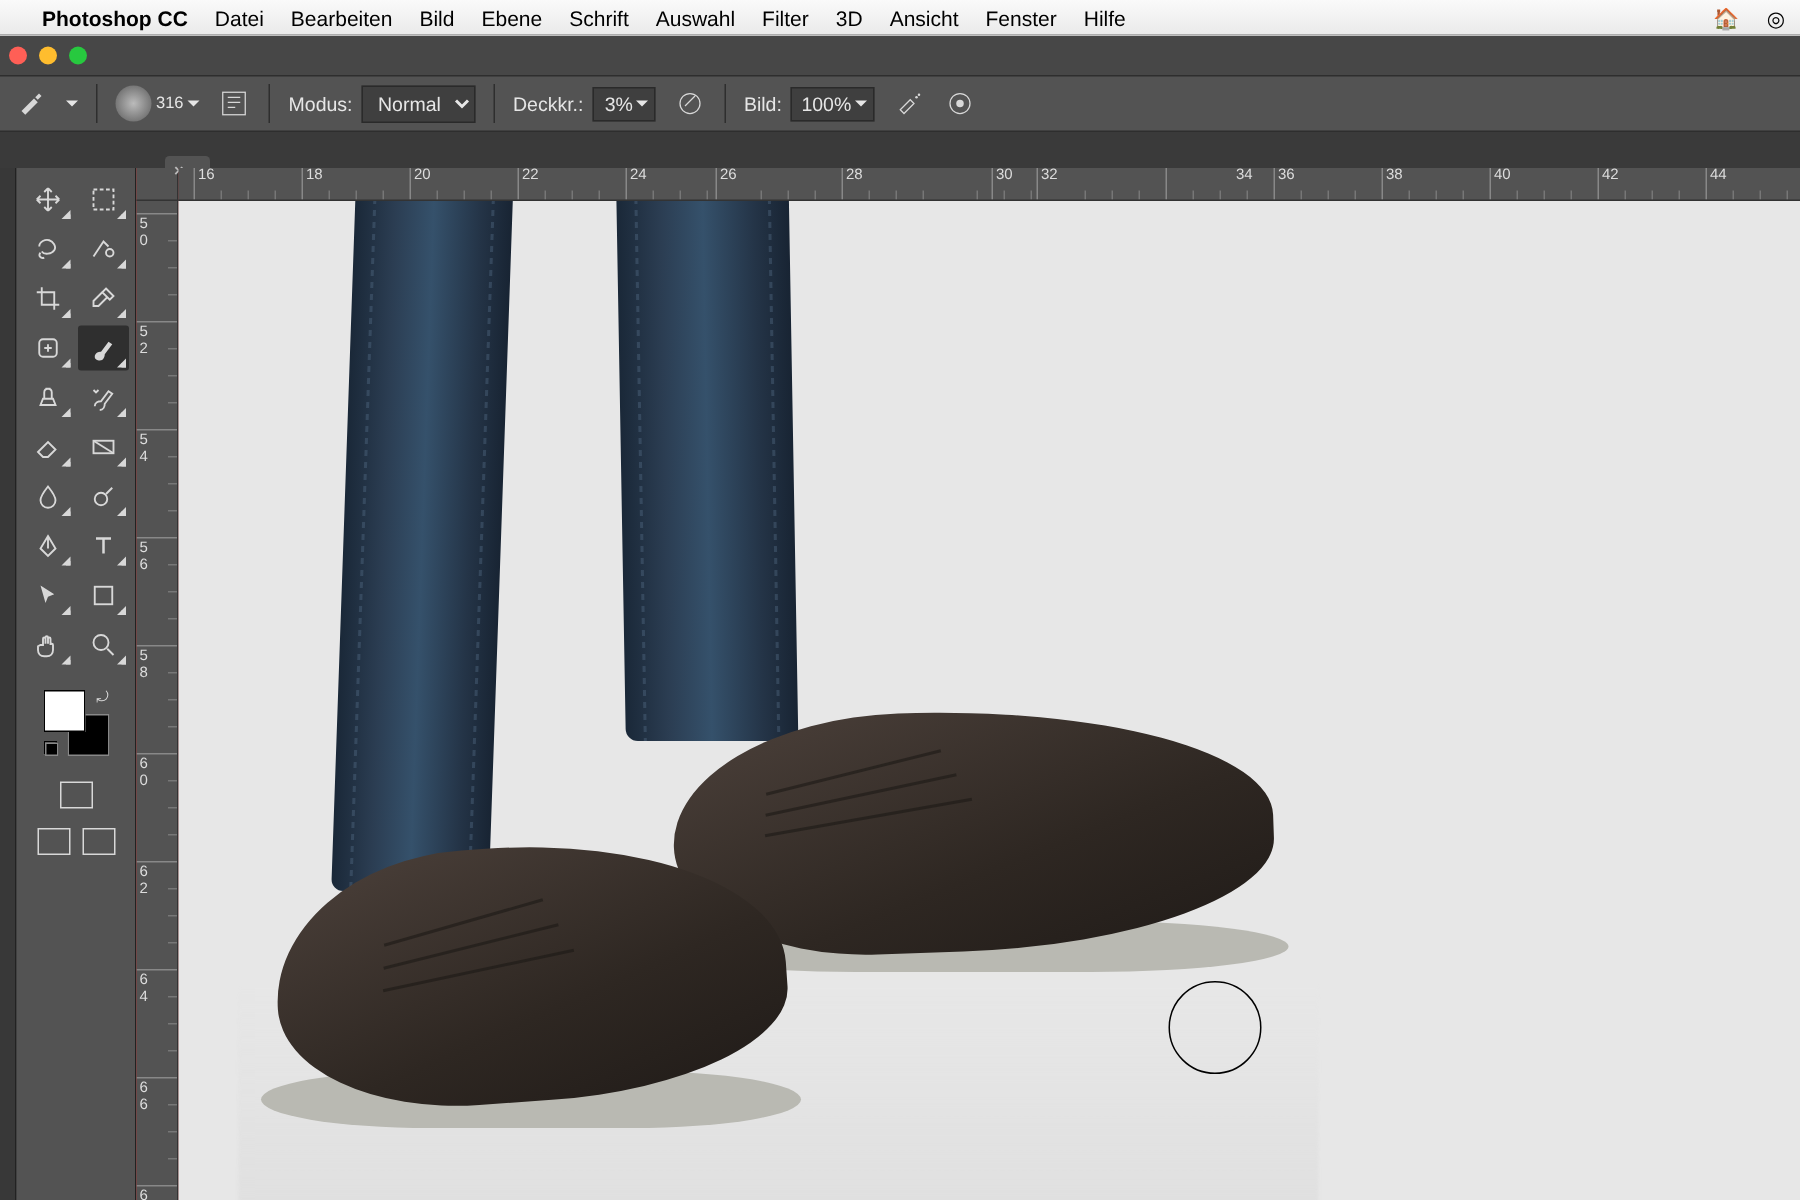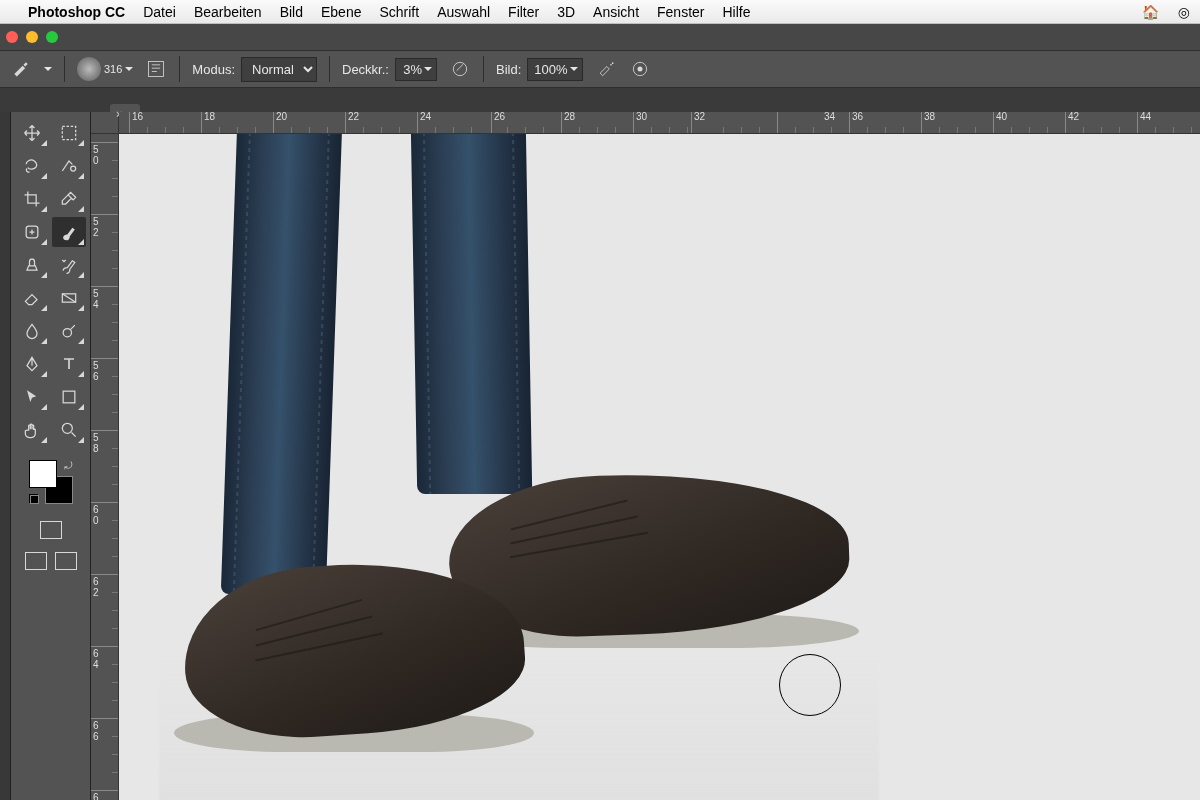--- a/index.html
+++ b/index.html
@@ -357,29 +357,29 @@
         <div class="minor-h" style="left: 190px;"></div>
         <div class="minor-h" style="left: 208px;"></div>
         <div class="tick-h" style="left: 226px;">22</div>
         <div class="minor-h" style="left: 244px;"></div>
         <div class="minor-h" style="left: 262px;"></div>
         <div class="minor-h" style="left: 280px;"></div>
         <div class="tick-h" style="left: 298px;">24</div>
         <div class="minor-h" style="left: 316px;"></div>
         <div class="minor-h" style="left: 334px;"></div>
         <div class="minor-h" style="left: 352px;"></div>
-        <div class="tick-h" style="left: 372px;">26</div>
+        <div class="tick-h" style="left: 358px;">26</div>
         <div class="minor-h" style="left: 388px;"></div>
         <div class="minor-h" style="left: 406px;"></div>
         <div class="minor-h" style="left: 424px;"></div>
         <div class="tick-h" style="left: 442px;">28</div>
         <div class="minor-h" style="left: 460px;"></div>
         <div class="minor-h" style="left: 478px;"></div>
         <div class="minor-h" style="left: 496px;"></div>
-        <div class="tick-h" style="left: 514px;">30</div>
+        <div class="tick-h" style="left: 542px;">30</div>
         <div class="minor-h" style="left: 532px;"></div>
         <div class="minor-h" style="left: 550px;"></div>
         <div class="minor-h" style="left: 568px;"></div>
         <div class="tick-h" style="left: 572px;">32</div>
         <div class="minor-h" style="left: 604px;"></div>
         <div class="minor-h" style="left: 622px;"></div>
         <div class="minor-h" style="left: 640px;"></div>
         <div class="tick-h" style="left: 658px; padding-left: 46px;">34</div>
         <div class="minor-h" style="left: 676px;"></div>
         <div class="minor-h" style="left: 694px;"></div>

